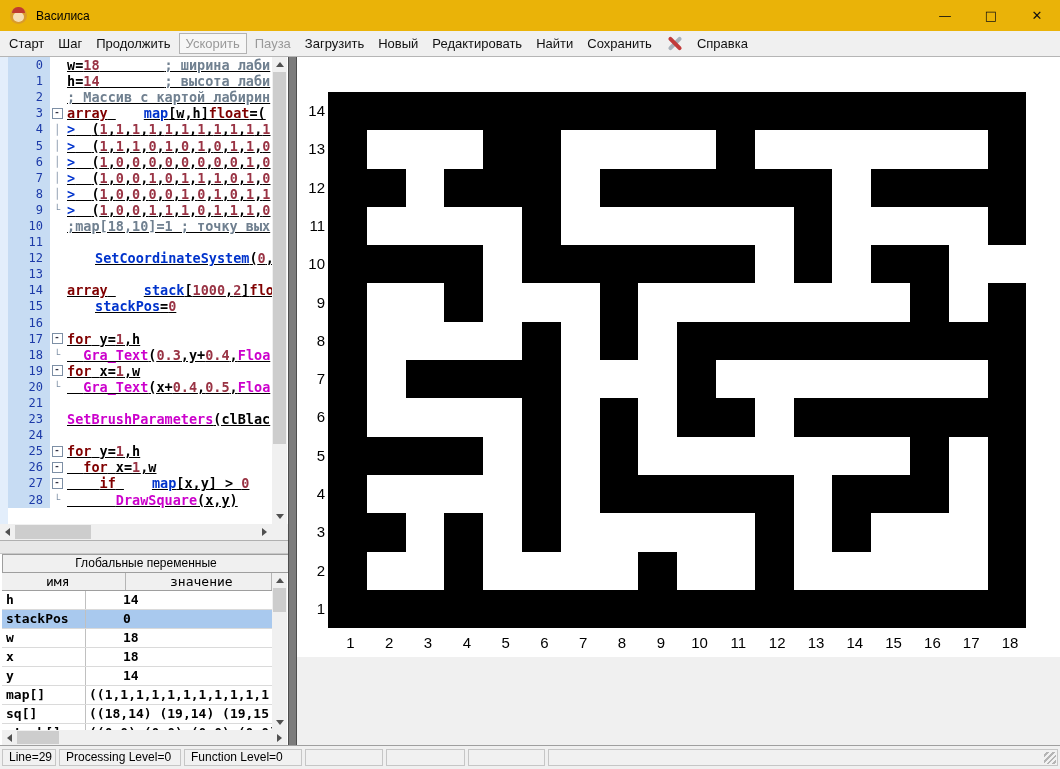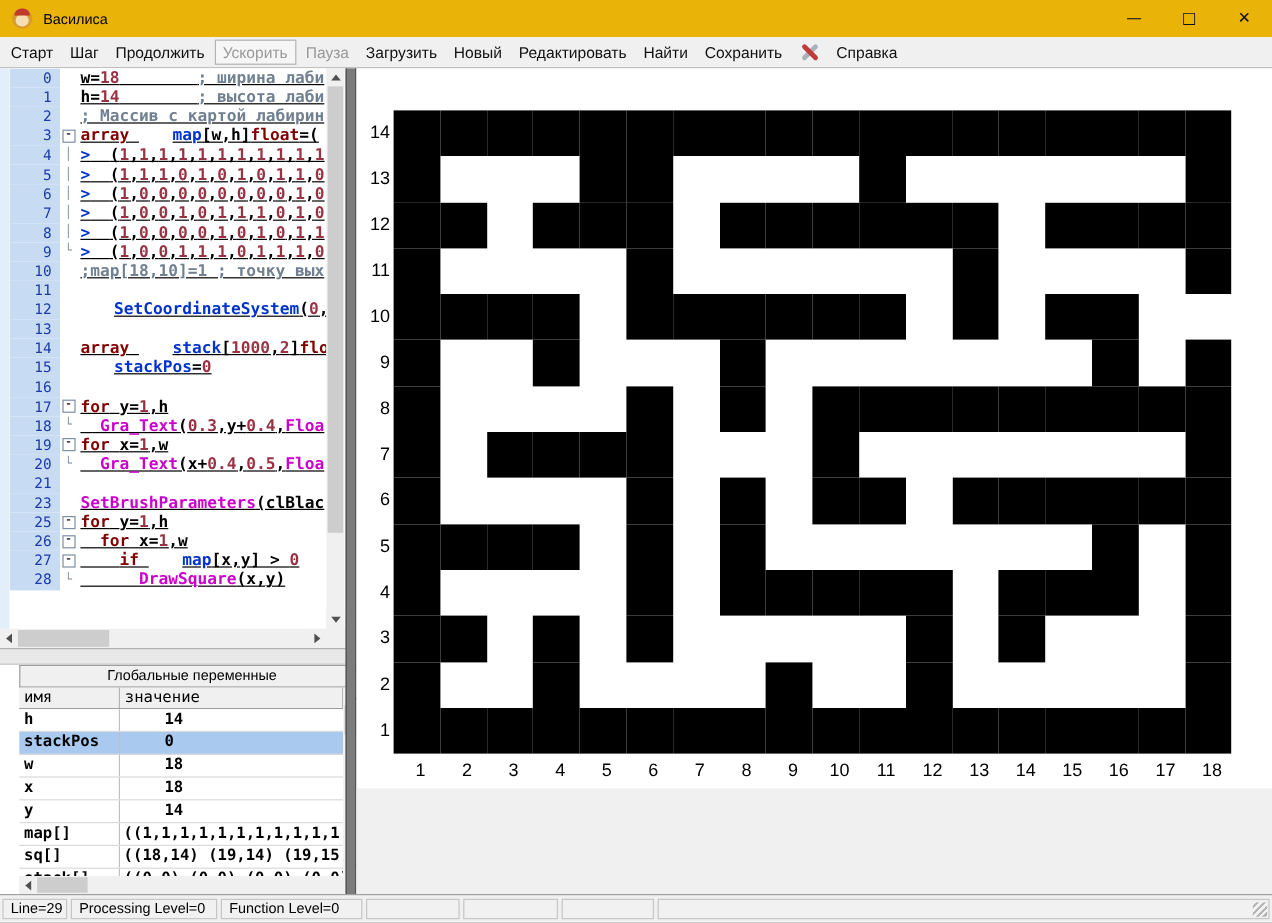--- a/index.html
+++ b/index.html
@@ -54,26 +54,26 @@
   .tri-up{border-left:4px solid transparent;border-right:4px solid transparent;border-bottom:5px solid #505050;}
   .tri-down{border-left:4px solid transparent;border-right:4px solid transparent;border-top:5px solid #505050;}
   .tri-left{border-top:4px solid transparent;border-bottom:4px solid transparent;border-right:5px solid #505050;}
   .tri-right{border-top:4px solid transparent;border-bottom:4px solid transparent;border-left:5px solid #505050;}
   #ed-vscroll{left:272px;top:0;width:15px;height:467px;}
   #ed-hscroll{left:0;top:467px;width:272px;height:16px;}
   #ed-corner{position:absolute;left:272px;top:467px;width:16px;height:16px;background:#f0f0f0;}
   
   #hsplit{position:absolute;left:0;top:483px;width:288px;height:14px;background:#e8e8e8;border-top:1px solid #b0b0b0;border-bottom:1px solid #c8c8c8;box-sizing:border-box;}
   
-  #vars{position:absolute;left:16px;top:497px;width:288px;height:191px;background:#fff;}
+  #vars{position:absolute;left:2px;top:497px;width:288px;height:191px;background:#fff;}
   #vtitle{position:absolute;left:0;top:0;width:288px;height:19px;background:#f0f0f0;border:1px solid #9e9e9e;
           box-sizing:border-box;text-align:center;font-size:12px;line-height:17px;color:#000;}
   #vhead{position:absolute;left:0;top:19px;width:270px;height:18px;display:flex;background:#f0f0f0;
          font:13px "DejaVu Sans Mono",monospace;border-bottom:1px solid #9e9e9e;box-sizing:border-box;}
-  .hcell{border-right:1px solid #b5b5b5;padding:1px 3px 0 4px;box-sizing:border-box;}
+  .hcell{border-right:1px solid #b5b5b5;padding:1px 3px 0 4px;box-sizing:border-box;margin-left:40px;}
   #vrows{position:absolute;left:0;top:37px;width:270px;height:139px;overflow:hidden;background:#fff;}
   .vrow{display:flex;height:19px;border-bottom:1px solid #dadada;font:bold 13px "DejaVu Sans Mono",monospace;box-sizing:border-box;}
   .vname{width:84px;flex:none;border-right:1px solid #c0c0c0;padding:1px 2px 0 4px;box-sizing:border-box;overflow:hidden;white-space:pre;}
   .vval{flex:1;padding:1px 2px 0 3px;white-space:pre;overflow:hidden;}
   .vval.num{padding-left:37px;}
   .vrow.sel{background:var(--selection);}
   #vars-vscroll{left:270px;top:19px;width:15px;height:157px;}
   #vars-hscroll{left:0;top:176px;width:285px;height:15px;}
   
   #right{position:absolute;left:297px;top:0;width:763px;height:688px;background:#fff;overflow:hidden;}
@@ -240,20 +240,25 @@
           </div>
           <div class="ed-line">
             <span class="ln">21</span>
             <span class="fold"></span>
             <span class="code"></span>
           </div>
           <div class="ed-line">
             <span class="ln">23</span>
             <span class="fold"></span>
             <span class="code"><span class="tk-fn">SetBrushParameters</span><span class="tk-pl">(clBlac</span></span>
+          </div>
+          <div class="ed-line">
+            <span class="ln">24</span>
+            <span class="fold"></span>
+            <span class="code"></span>
           </div>
           <div class="ed-line">
             <span class="ln">25</span>
             <span class="fold">
               <span class="fbox">-</span>
             </span>
             <span class="code"><span class="tk-kw">for</span><span class="tk-pl"> </span><span class="tk-pl">y=</span><span class="tk-nm">1</span><span class="tk-pl">,h</span></span>
           </div>
           <div class="ed-line">
             <span class="ln">26</span>

